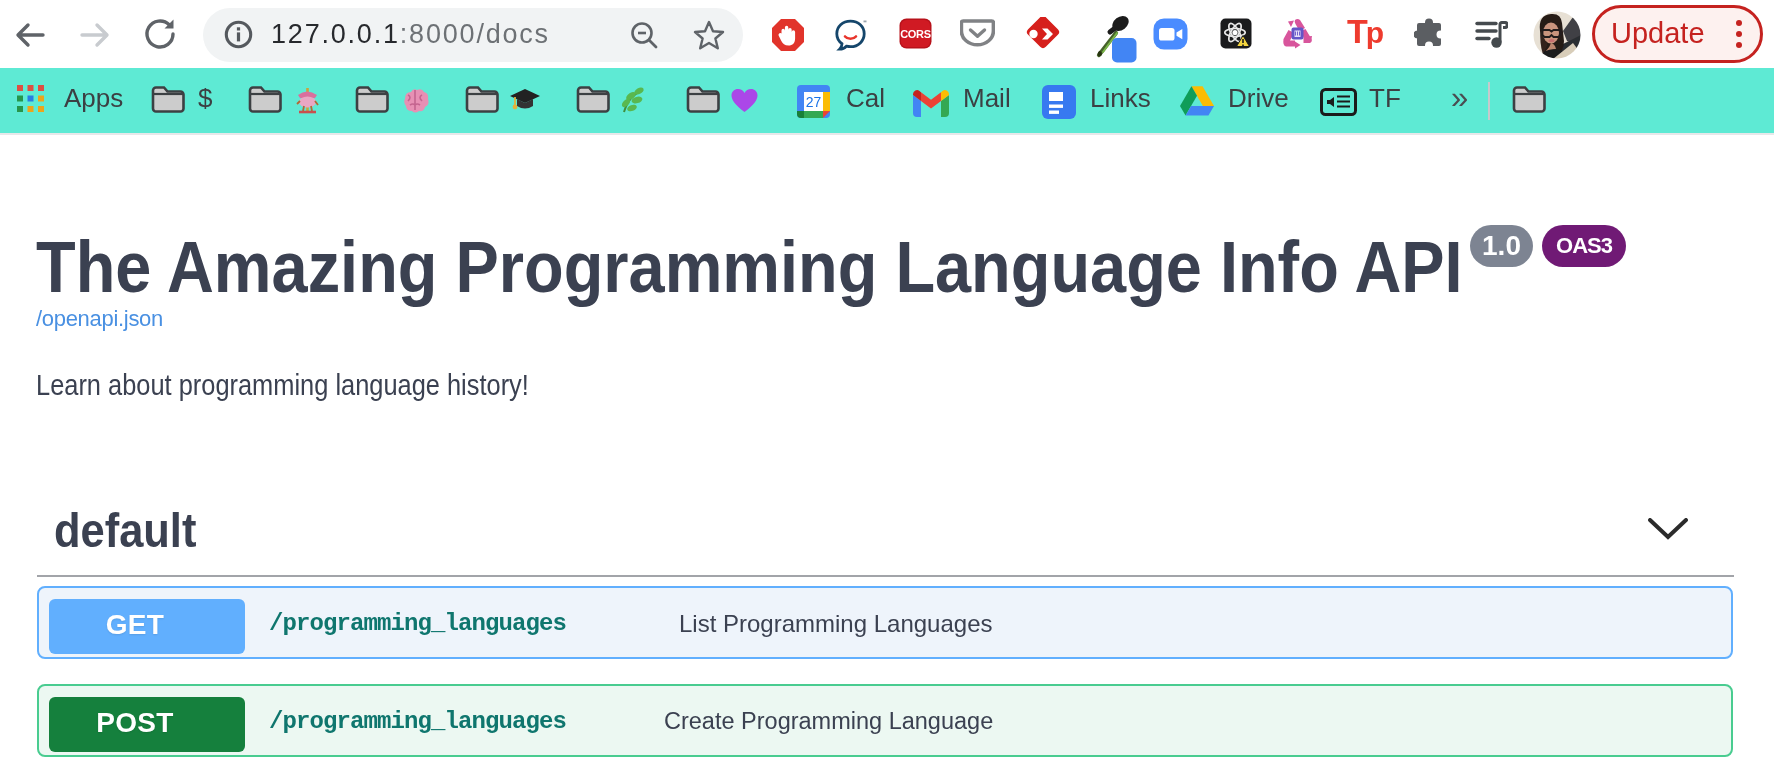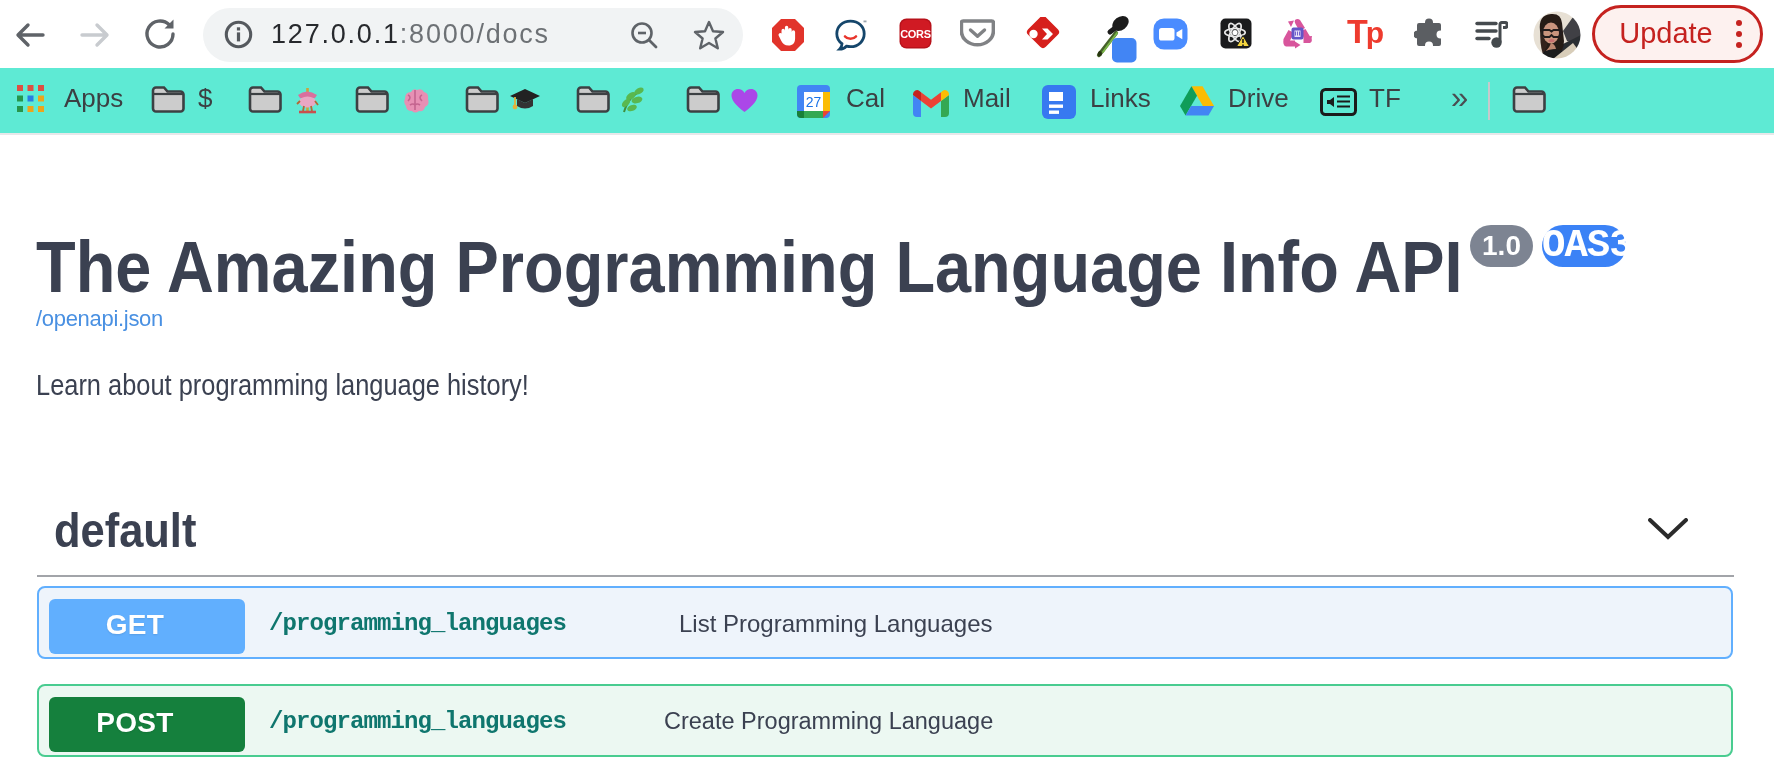--- a/index.html
+++ b/index.html
@@ -14,21 +14,21 @@
 
 
 #bookbar { position:absolute; left:0; top:68px; width:1774px; height:67px; background:#5eead4; border-bottom:2px solid #e7e8ea; }
 .bktext { position:absolute; top:0; height:65px; line-height:60px; font-size:26px; color:#3c4043; }
 .folder { width:35px; height:30px; }
 
 
 #title { position:absolute; left:36px; top:225px; font-size:73px; font-weight:bold; color:#3b4151; transform:scaleX(0.889); transform-origin:left top; white-space:nowrap; }
 .badge { position:absolute; top:225px; height:42px; border-radius:21px; color:#fff; font-weight:bold; font-size:28px; text-align:center; }
 #badge10 { left:1470px; width:63px; background:#7d8492; line-height:42px; }
-#badgeoas { left:1542px; width:84px; background:#3b82f6; line-height:42px; font-size:39px; letter-spacing:-1px;font-family:Liberation Mono, monospace; }
+#badgeoas { left:1542px; width:84px; background:#701a75; line-height:42px; font-size:22px; letter-spacing:-1px; }
 #apilink { position:absolute; left:36px; top:306px; font-size:22px; color:#4990e2; letter-spacing:-0.3px; }
 #desc { position:absolute; left:36px; top:369px; font-size:29px; color:#3b4151; transform:scaleX(0.876); transform-origin:left top; white-space:nowrap; }
 #deftag { position:absolute; left:54px; top:503px; font-size:48px; font-weight:bold; color:#3b4151; transform:scaleX(0.905); transform-origin:left top; }
 #defhr { position:absolute; left:37px; top:575px; width:1697px; height:2px; background:#a2a4a9; }
 
 .oprow { position:absolute; left:37px; width:1696px; height:73px; border-radius:8px; }
 #getrow { top:586px; background:#eef4fb; border:2px solid #61affe; }
 #postrow { top:684px; background:#ecf8f2; border:2px solid #49cc90; }
 .opbtn { position:absolute; left:10px; top:11px; width:196px; height:55px; border-radius:6px; color:#fff; font-weight:bold; font-size:28px; text-align:center; line-height:51px; padding-right:24px; letter-spacing:0.3px; text-shadow:0 1px 2px rgba(0,0,0,.1); }
 #getbtn { background:#61affe; }
@@ -158,21 +158,21 @@
         <ellipse cx="18" cy="22" rx="8" ry="10.5" fill="#c9947d"></ellipse>
         <path d="M18 32 q4 1 5 6 l-10 2 q4 -4 5 -8" fill="#bd8870"></path>
         <path d="M9.5 19 h7 l2 1.5 l2 -1.5 h7 v5 l-2 2 h-5 l-2 -2 l-2 2 h-5 l-2 -2 z" fill="none" stroke="#241f1d" stroke-width="1.8"></path>
         <ellipse cx="18.5" cy="29.5" rx="3" ry="1.6" fill="#c96f6f"></ellipse>
         <path d="M4 48 Q14 34 30 40 L34 48 Z" fill="#1a1a1d"></path>
         <path d="M20 48 L40 32 L46 40 L30 48 Z" fill="#d8cdb9"></path>
       </g>
 
     </svg>
     <div class="abs" style="left:1592px;top:5px;width:171px;height:58px;border:3px solid #c5221f;border-radius:29px;background:#fdf1ef;"></div>
-    <div class="abs" style="left:1611px;top:5px;width:110px;height:58px;line-height:57px;font-size:29px;color:#c5221f;text-align:center;">Update</div>
+    <div class="abs" style="left:1611px;top:5px;width:110px;height:58px;line-height:57px;font-size:29px;color:#c5221f;text-align:left;">Update</div>
     <svg class="abs" style="left:1731px;top:18px" width="16" height="32" viewBox="0 0 16 32">
       <circle cx="8" cy="5" r="3" fill="#c5221f"></circle>
         <circle cx="8" cy="16" r="3" fill="#c5221f"></circle>
         <circle cx="8" cy="27" r="3" fill="#c5221f"></circle>
     </svg>
   </div>
 
   <div id="bookbar">
     <svg class="abs" style="left:17px;top:17px" width="27" height="27" viewBox="0 0 27 27">
       <g>

